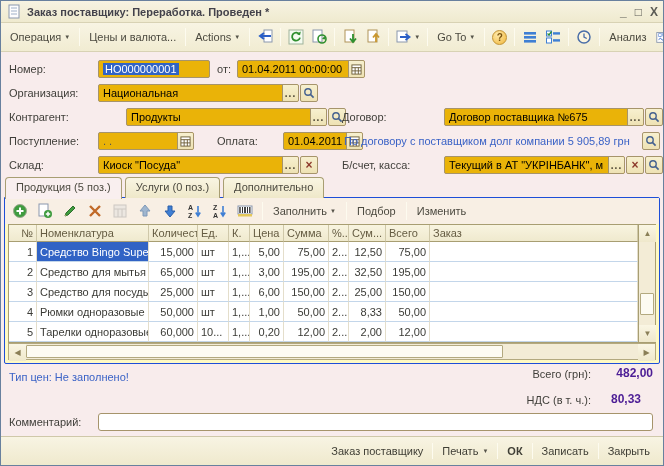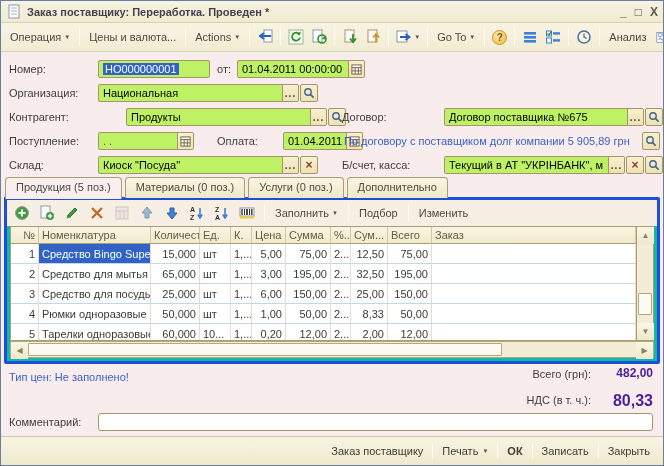--- a/index.html
+++ b/index.html
@@ -32,38 +32,38 @@
   .tb-sep { width:1px; height:18px; background:#d5cfaf; border-right:1px solid #fdfbef; margin:0 3px; }
   .ic { width:16px; height:16px; display:block; }
   .tb-ico { padding:2px 3px; display:flex; align-items:center; gap:2px; }
   .help-ico { width:15px; height:15px; border-radius:50%; background:radial-gradient(circle at 35% 30%, #ffe9a8, #f0b73c); border:1px solid #c29334;
     color:#7a5410; font-weight:bold; font-size:10px; display:flex; align-items:center; justify-content:center; }
 
   
   .form-body { position:absolute; top:52px; left:0; right:0; bottom:29px; background:#f8ecec; }
   .lbl { position:absolute; color:#3f3e39; white-space:nowrap; }
   .field { position:absolute; display:flex; height:18px; }
-  .input-box { display:flex; align-items:center; background:#bef264; border:1px solid #a6946b; border-radius:2px; height:18px; overflow:hidden; }
+  .input-box { display:flex; align-items:center; background:#eab308; border:1px solid #a6946b; border-radius:2px; height:18px; overflow:hidden; }
   .input-box .val { flex:1; padding:0 4px; color:#000; white-space:nowrap; overflow:hidden; }
   .val-selected { background:#3163c5; color:#fff; padding:1px 2px; }
   .in-btn { width:16px; align-self:stretch; background:linear-gradient(#f7f0cf,#eee2b4); border-left:1px solid #a6946b;
     display:flex; align-items:center; justify-content:center; color:#4b4434; font-weight:bold; letter-spacing:1px; }
   .sq-btn { width:18px; height:18px; margin-left:1px; background:linear-gradient(#f7f0cf,#eee2b4); border:1px solid #a6946b; border-radius:2px;
     display:flex; align-items:center; justify-content:center; }
   .x-glyph { color:#8d3a2c; font-weight:bold; font-size:12px; line-height:12px; }
   .link { color:#3a62c6; }
 
   
   .tabs { position:absolute; left:4px; top:124px; display:flex; gap:3px; height:21px; z-index:2; }
   .tab { padding:3px 10px 0 10px; border:1px solid #a89e72; border-bottom:none; border-radius:4px 4px 0 0;
     background:linear-gradient(#f9f5e2,#efe8c9); color:#4c4a40; height:21px; }
   .tab.active { background:#f9efef; font-weight:normal; height:22px; position:relative; z-index:3; }
 
   
-  .panel { position:absolute; left:3px; right:3px; top:144px; height:167px; border:3px solid #1d4ed8; background:#14b8a6; border-radius:0 2px 2px 2px; }
+  .panel { position:absolute; left:3px; right:3px; top:144px; height:167px; border:1px solid #1d4ed8; background:#fef9c3; border-radius:0 2px 2px 2px; }
   .tbl-toolbar { height:26px; display:flex; align-items:center; gap:3px; padding:0 4px; background:#f8efe4; }
   .tbl-toolbar .tb-btn { padding:2px 4px; }
 
   
   .table-wrap { position:absolute; left:3px; right:3px; top:26px; bottom:20px; display:flex; border:1px solid #a89e72; background:#fff; }
   .grid { flex:1; display:flex; flex-direction:column; overflow:hidden; }
   .g-row { display:grid; grid-template-columns:28px 112px 49px 31px 21px 34px 45px 20px 37px 44px 1fr; height:20px; }
   .g-row.hdr { background:linear-gradient(#f8f4e0,#efe9cd); color:#655c42; }
   .g-cell { padding:2px 3px; border-right:1px solid #e4decb; border-bottom:1px solid #c3d6ea; white-space:nowrap; overflow:hidden; display:flex; align-items:center; }
   .hdr .g-cell { border-right:1px solid #cfc8a9; border-bottom:1px solid #a89e72; color:#655c42; }
@@ -354,21 +354,20 @@
       <span class="sq-btn">
         <svg width="12" height="12" viewBox="0 0 12 12">
           <circle cx="5" cy="5" r="3.2" fill="none" stroke="#44618f" stroke-width="1.4"></circle>
           <line x1="7.4" y1="7.4" x2="10.6" y2="10.6" stroke="#44618f" stroke-width="1.6"></line>
         </svg>
       </span>
     </div>
 
     <div class="tabs">
       <span class="tab active">Продукция (5 поз.)</span>
-      <span class="tab">Материалы (0 поз.)</span>
       <span class="tab">Услуги (0 поз.)</span>
       <span class="tab">Дополнительно</span>
     </div>
 
     <div class="panel">
       <div class="tbl-toolbar">
         <span class="tb-ico">
           <svg class="ic" viewBox="0 0 16 16">
             <circle cx="8" cy="8" r="6.5" fill="#3f9c3f" stroke="#9aa98d"></circle>
             <path d="M8 4.5 V11.5 M4.5 8 H11.5" stroke="#fff" stroke-width="2"></path>
@@ -548,21 +547,21 @@
             <span class="sc-thumb-h"></span>
           </span>
         <span class="sc-btn">▶</span>
       </div>
     </div>
 
     <span class="lbl link" style="left:8px; top:318px;">Тип цен: Не заполнено!</span>
     <span class="totals-lbl" style="left:500px; top:315px;">Всего (грн):</span>
     <span class="totals-val" style="left:582px; top:313px; font-size:12px;">482,00</span>
     <span class="totals-lbl" style="left:500px; top:341px;">НДС (в т. ч.):</span>
-    <span class="totals-val" style="left:582px; top:339px; font-size:16px;">80,33</span>
+    <span class="totals-val" style="left:570px; top:339px; font-size:12px;">80,33</span>
 
     <span class="lbl" style="left:8px; top:363px;">Комментарий:</span>
     <input class="comment-inp" type="text" value="" style="">
   </div>
 
   <div class="bottombar">
     <span class="bb-btn">Заказ поставщику</span>
     <span class="bb-sep"></span>
     <span class="bb-btn">
       <span>Печать</span>

